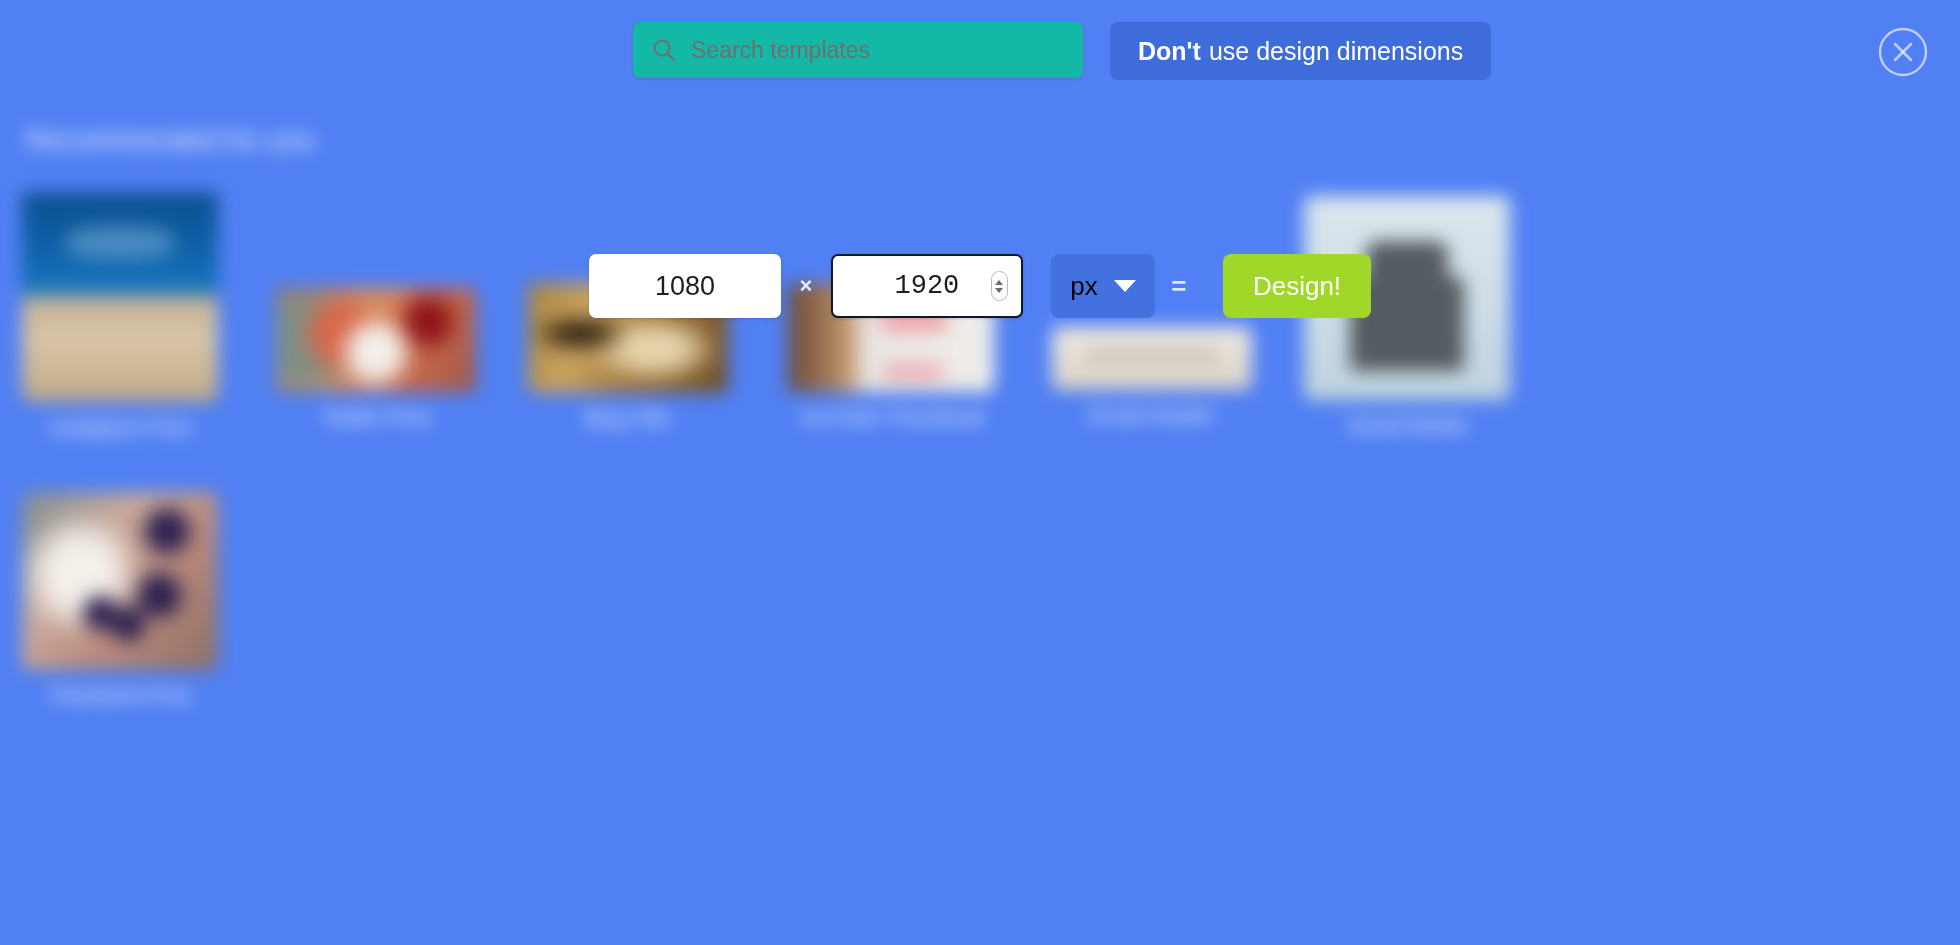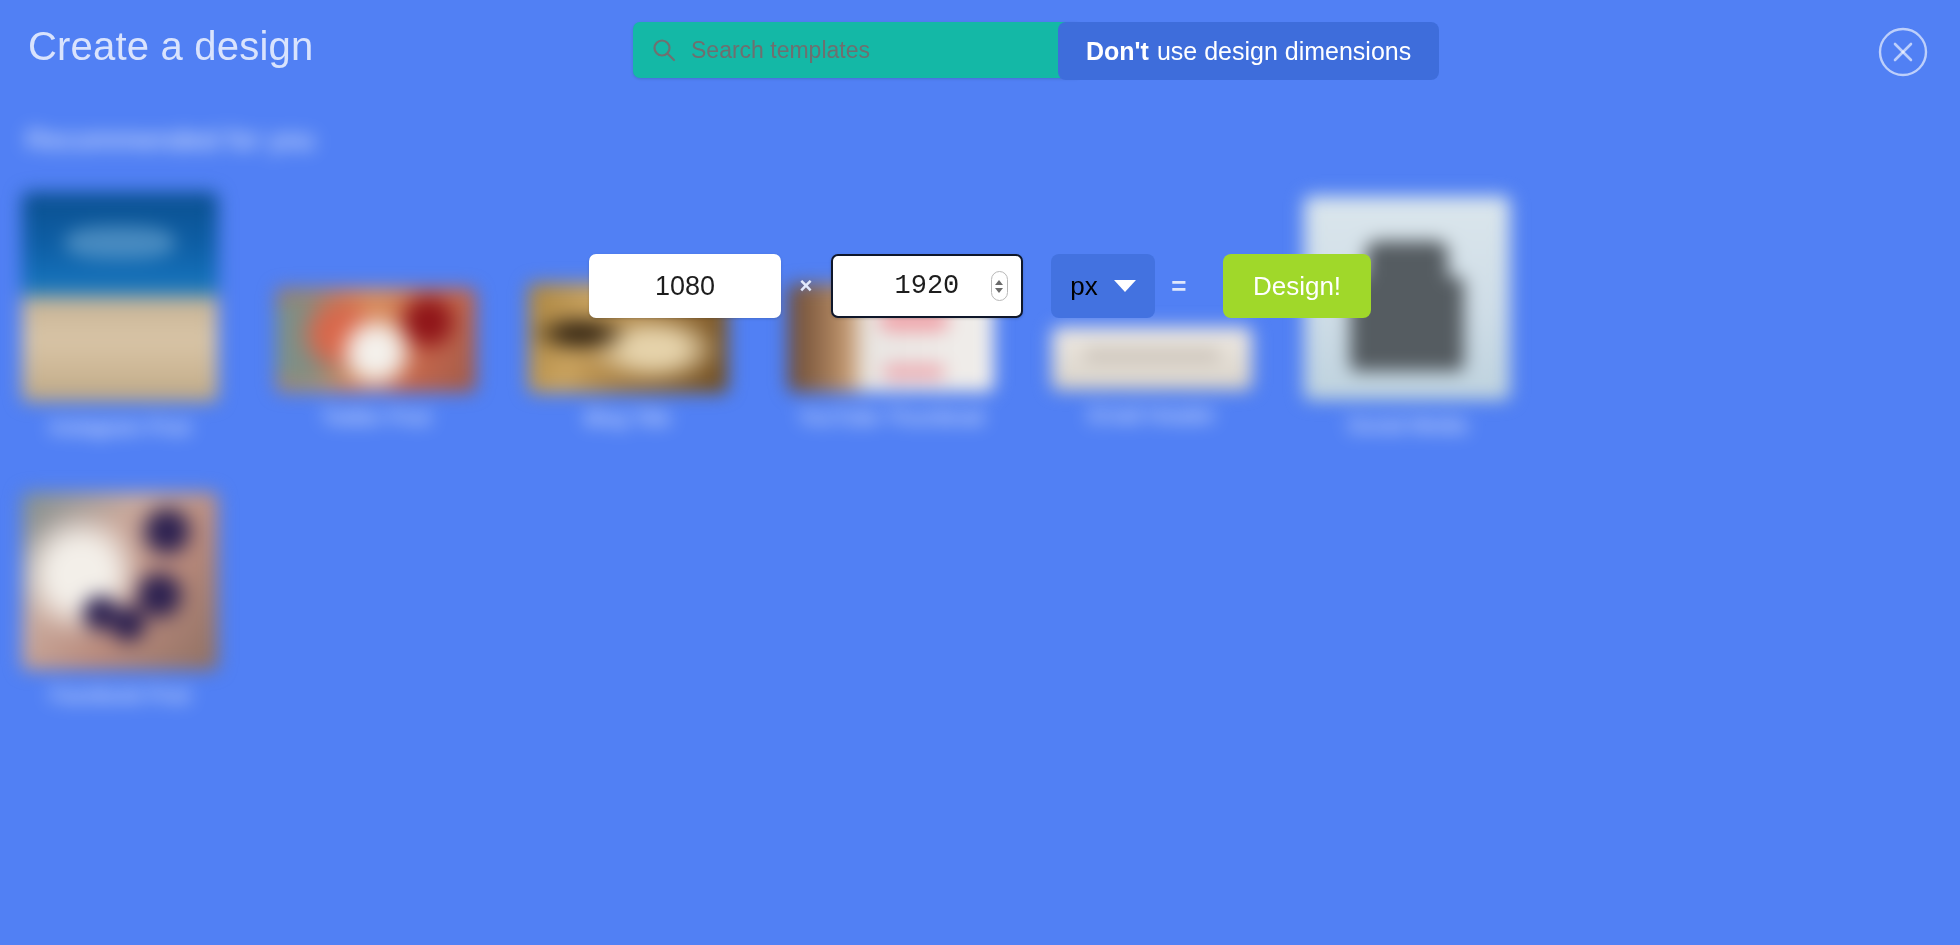--- a/index.html
+++ b/index.html
@@ -319,21 +319,21 @@
     outline: none;
     font-family: "Liberation Sans", sans-serif;
     font-size: 23px;
     color: #3b3b3b;
     background: transparent;
   }
   #search-input::placeholder { color: #6f6f6f; opacity: 1; }
 
   #dont-use-button {
     position: absolute;
-    left: 1058px;
+    left: 1110px;
     top: 22px;
     height: 58px;
     padding: 0 28px;
     border-radius: 8px;
     background: #3e6ddb;
     border: none;
     color: #ffffff;
     font-size: 25px;
     font-family: "Liberation Sans", sans-serif;
     cursor: pointer;
@@ -430,21 +430,20 @@
       <span class="caret-down"></span>
     </button>
 
     <span class="equals-sign">=</span>
 
     <button id="design-button">Design!</button>
   </div>
 
   <div id="dialog-header">
 
-    <div id="dialog-title">Create a design</div>
 
     <div id="search-box">
       <svg id="search-icon" width="26" height="26" viewBox="0 0 26 26">
         <circle cx="11" cy="11" r="7.5" fill="none" stroke="#707070" stroke-width="2.2"></circle>
         <line x1="16.5" y1="16.5" x2="23" y2="23" stroke="#707070" stroke-width="2.2" stroke-linecap="round"></line>
       </svg>
       <input id="search-input" type="text" placeholder="Search templates" style="">
     </div>
 
     <button id="dont-use-button">

